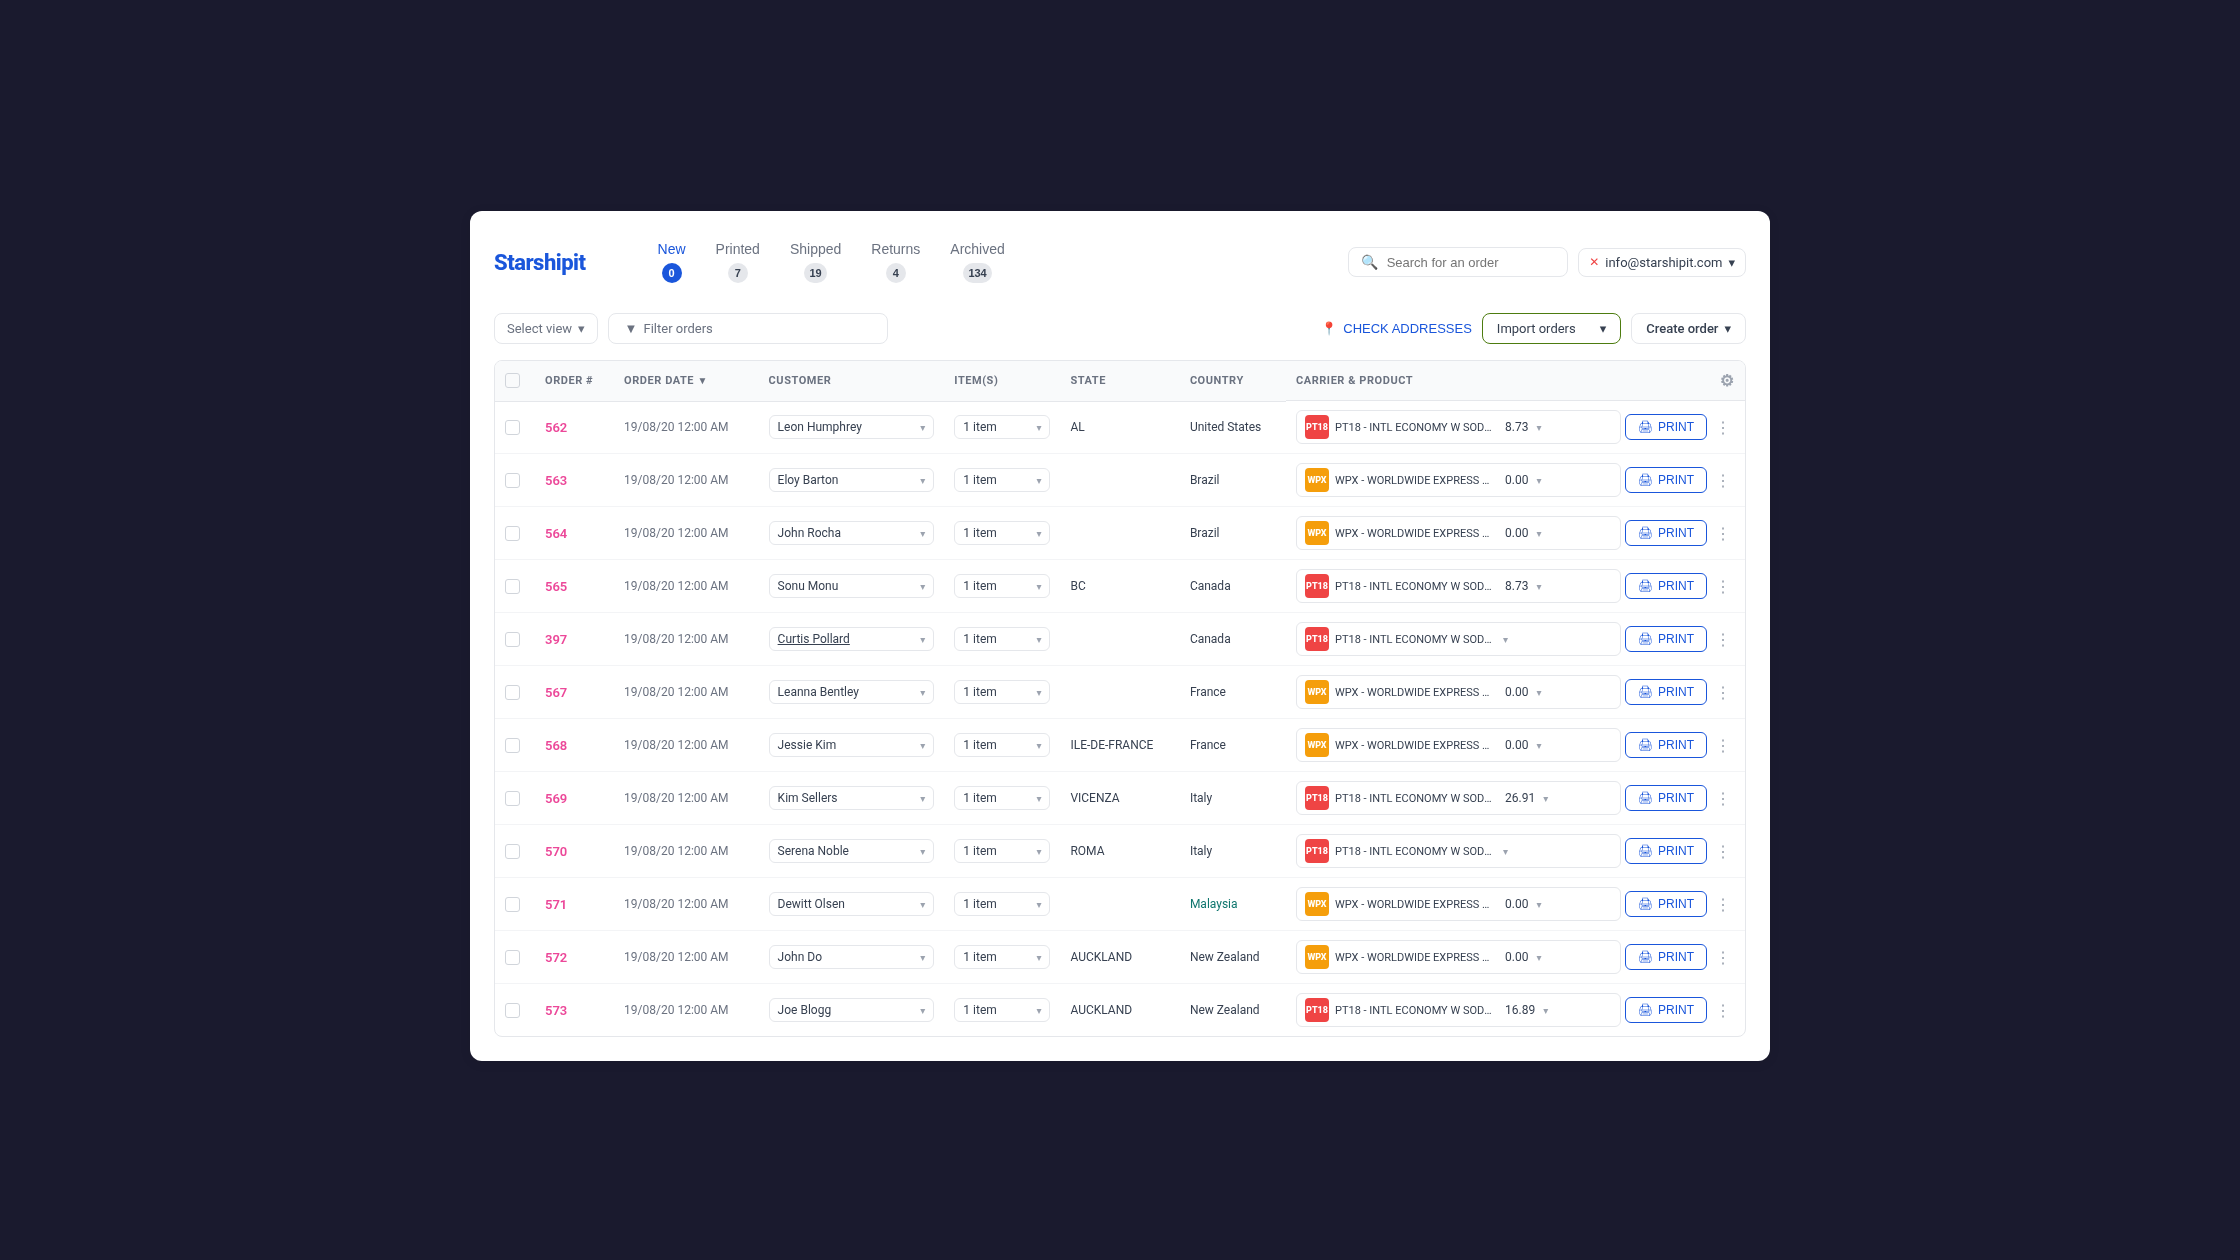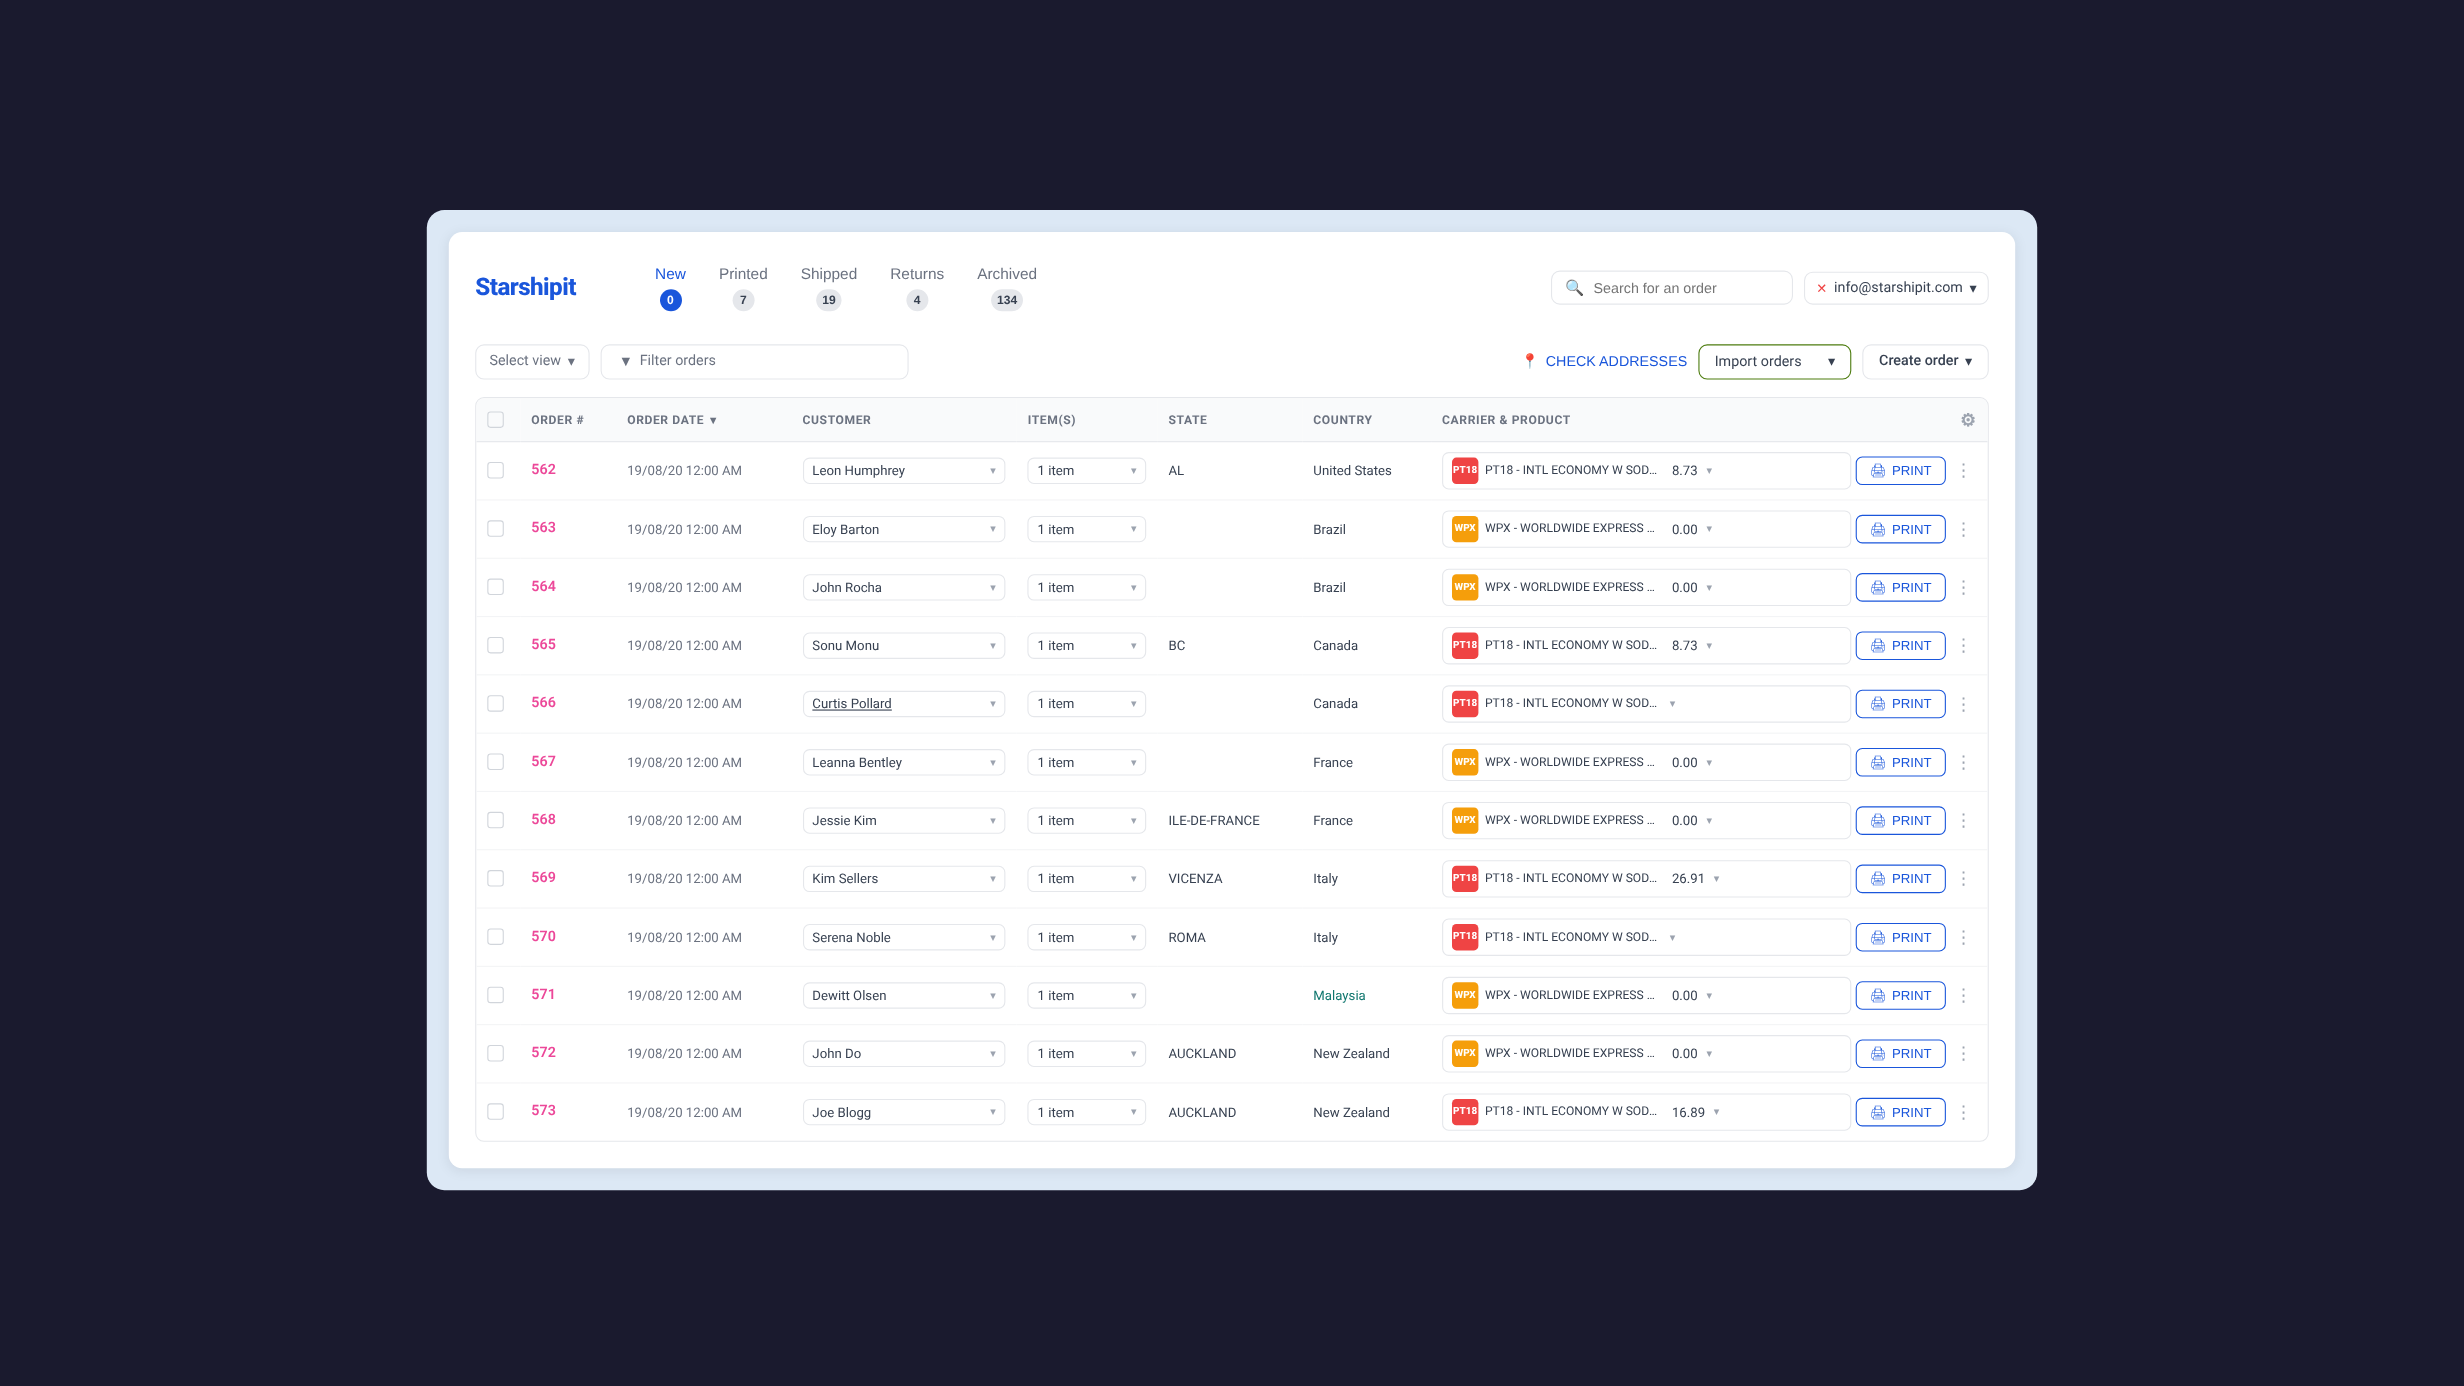--- a/index.html
+++ b/index.html
@@ -7,22 +7,21 @@
       background: #1a1a2e;
       display: flex;
       justify-content: center;
       align-items: center;
       min-height: 100vh;
       font-family: -apple-system, BlinkMacSystemFont, 'Segoe UI', Roboto, sans-serif;
     }
     .app-container {
       background: #dce8f5;
       border-radius: 16px;
-      padding: 20px;
-      width: 1464px;
+      width: 1300px;
       min-height: 680px;
       margin-top: 12px;
     }
     .main-card {
       background: #fff;
       border-radius: 12px;
       padding: 24px;
       box-shadow: 0 2px 12px rgba(0,0,0,0.08);
     }
     
@@ -543,21 +542,21 @@
         </button>
         <button class="more-btn">⋮</button>
       </div>
     </td>
   </tr>
             <tr>
     <td>
       <div class="checkbox-custom"></div>
     </td>
     <td>
-      <a class="order-num" href="#">566</a>
+      <a class="order-num" href="#">397</a>
     </td>
     <td style="color:#6b7280;font-size:12px;">19/08/20 12:00 AM</td>
     <td>
       <div class="customer-select">
         <span style="font-size:12px;text-decoration:underline;">Curtis Pollard</span>
         <span style="color:#9ca3af;font-size:10px;">▾</span>
       </div>
     </td>
     <td>
       <div class="item-select">

